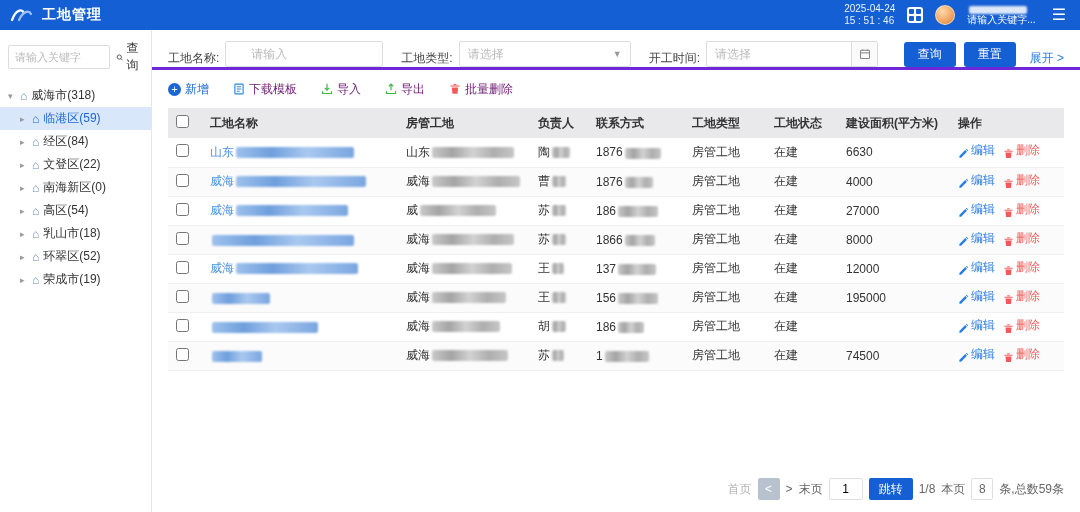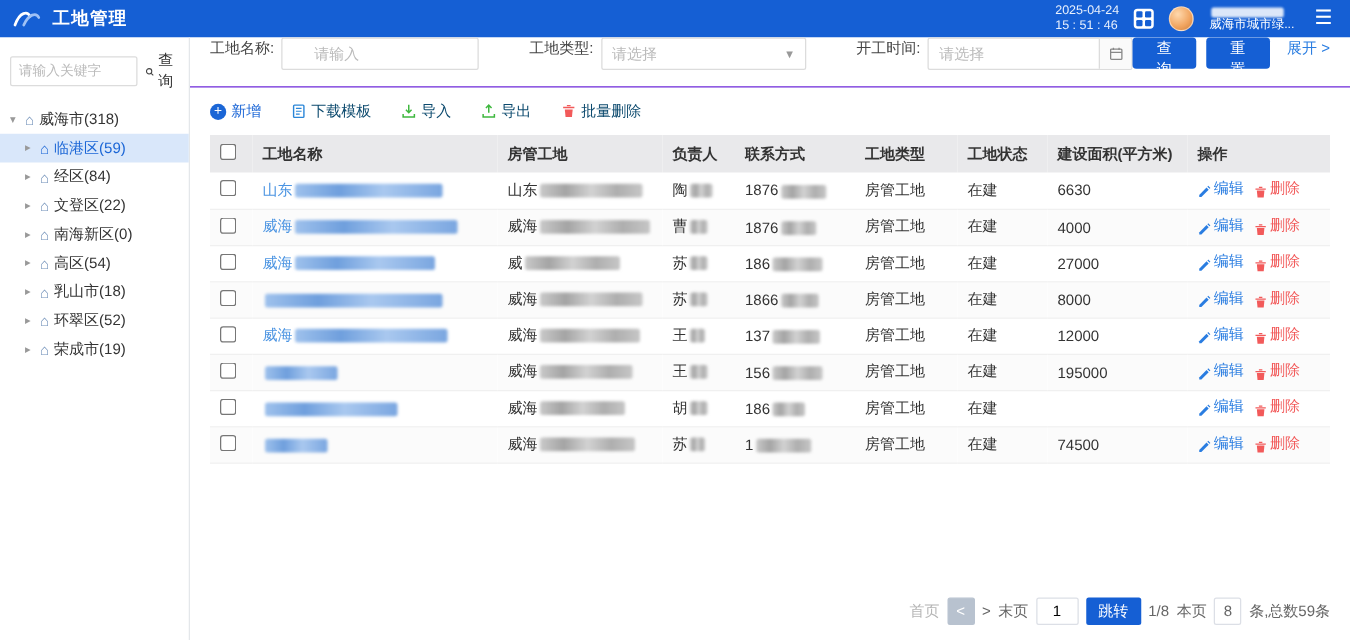--- a/index.html
+++ b/index.html
@@ -37,41 +37,41 @@
   .side-search-btn { display:inline-flex; align-items:center; gap:3px; cursor:pointer; color:#333; font-size:12px; }
   .tree { padding-top:2px; }
   .tree-root { height:23px; display:flex; align-items:center; gap:4px; padding-left:8px; cursor:pointer; }
   .tree-item { height:23px; display:flex; align-items:center; gap:4px; padding-left:20px; cursor:pointer; color:#333; }
   .tree-item.active { background:#d9e7fa; color:#1b66d6; }
   .caret { color:#999; font-size:9px; width:8px; }
   .home { color:#6f8fb8; font-size:12px; line-height:1; }
   .tree-item.active .home { color:#1b66d6; }
 
   
-  .filterbar { display:flex; align-items:flex-start; height:40px; padding:0 16px; border-bottom:1px solid #6d28d9; }
+  .filterbar { display:flex; align-items:flex-end; height:40px; padding:0 16px; border-bottom:3px solid #6d28d9; }
   .flabel { color:#444; margin-right:6px; white-space:nowrap; }
-  .flabel.gap { margin-left:40px; }
+  .flabel.gap { margin-left:18px; }
   .finput { height:26px; border:1px solid #dcdcdc; border-radius:2px; padding:0 25px; font-size:12px; outline:none; }
   .finput::placeholder { color:#bbb; }
   .fselect, .fdate { height:26px; border:1px solid #dcdcdc; border-radius:2px; display:inline-flex; align-items:center; background:#fff; cursor:pointer; }
   .fselect { width:172px; padding:0 8px; justify-content:space-between; }
   .fdate { width:172px; }
   .fdate .ph { flex:1; padding:0 8px; }
   .ph { color:#bbb; }
   .sel-arrow { color:#999; font-size:9px; }
   .cal-addon { width:26px; height:100%; border-left:1px solid #dcdcdc; display:flex; align-items:center; justify-content:center; background:#fafafa; }
   .btn { height:25px; padding:0 14px; border:none; border-radius:3px; font-size:12px; cursor:pointer; }
   .btn.primary { background:#155fd4; color:#fff; }
   .btn.search { margin-left:auto; }
   .btn.reset { margin-left:8px; }
   .expand { color:#2a7de1; margin-left:14px; cursor:pointer; white-space:nowrap; }
 
   
   .toolbar { display:flex; align-items:center; gap:24px; height:38px; padding:0 16px; }
-  .tool { display:inline-flex; align-items:center; gap:4px; cursor:pointer; color:#0c4a6e; }
+  .tool { display:inline-flex; align-items:center; gap:4px; cursor:pointer; color:#701a75; }
   .tool.add { color:#1b66d6; }
   .add-ic { width:13px; height:13px; border-radius:50%; background:#1b66d6; color:#fff; font-size:11px; line-height:13px; text-align:center; display:inline-block; }
 
   
   .table-wrap { padding:0 16px; }
   table { width:100%; border-collapse:collapse; table-layout:fixed; }
   thead th { background:#e9e9eb; height:30px; text-align:left; padding:0 8px; font-size:12px; color:#333; font-weight:bold; white-space:nowrap; }
   tbody td { height:29px; padding:0 8px; border-bottom:1px solid #f0f0f0; white-space:nowrap; overflow:hidden; color:#333; }
   tbody tr:nth-child(even) td { background:#fbfbfb; }
   td.link, td.link a { color:#4b94e2; cursor:pointer; }
@@ -106,21 +106,21 @@
     </div>
     <div class="grid-icon">
         <span></span>
         <span></span>
         <span></span>
         <span></span>
       </div>
     <div class="avatar"></div>
     <div class="user">
       <span class="redact white" style="width:58px"></span>
-      <span>威海市城市绿...</span>
+      <span>请输入关键字...</span>
     </div>
     <div class="menu-icon">☰</div>
   </div>
 </div>
 
 <div class="layout">
 
   <aside class="sidebar">
     <div class="side-search">
       <input placeholder="请输入关键字" style="">

